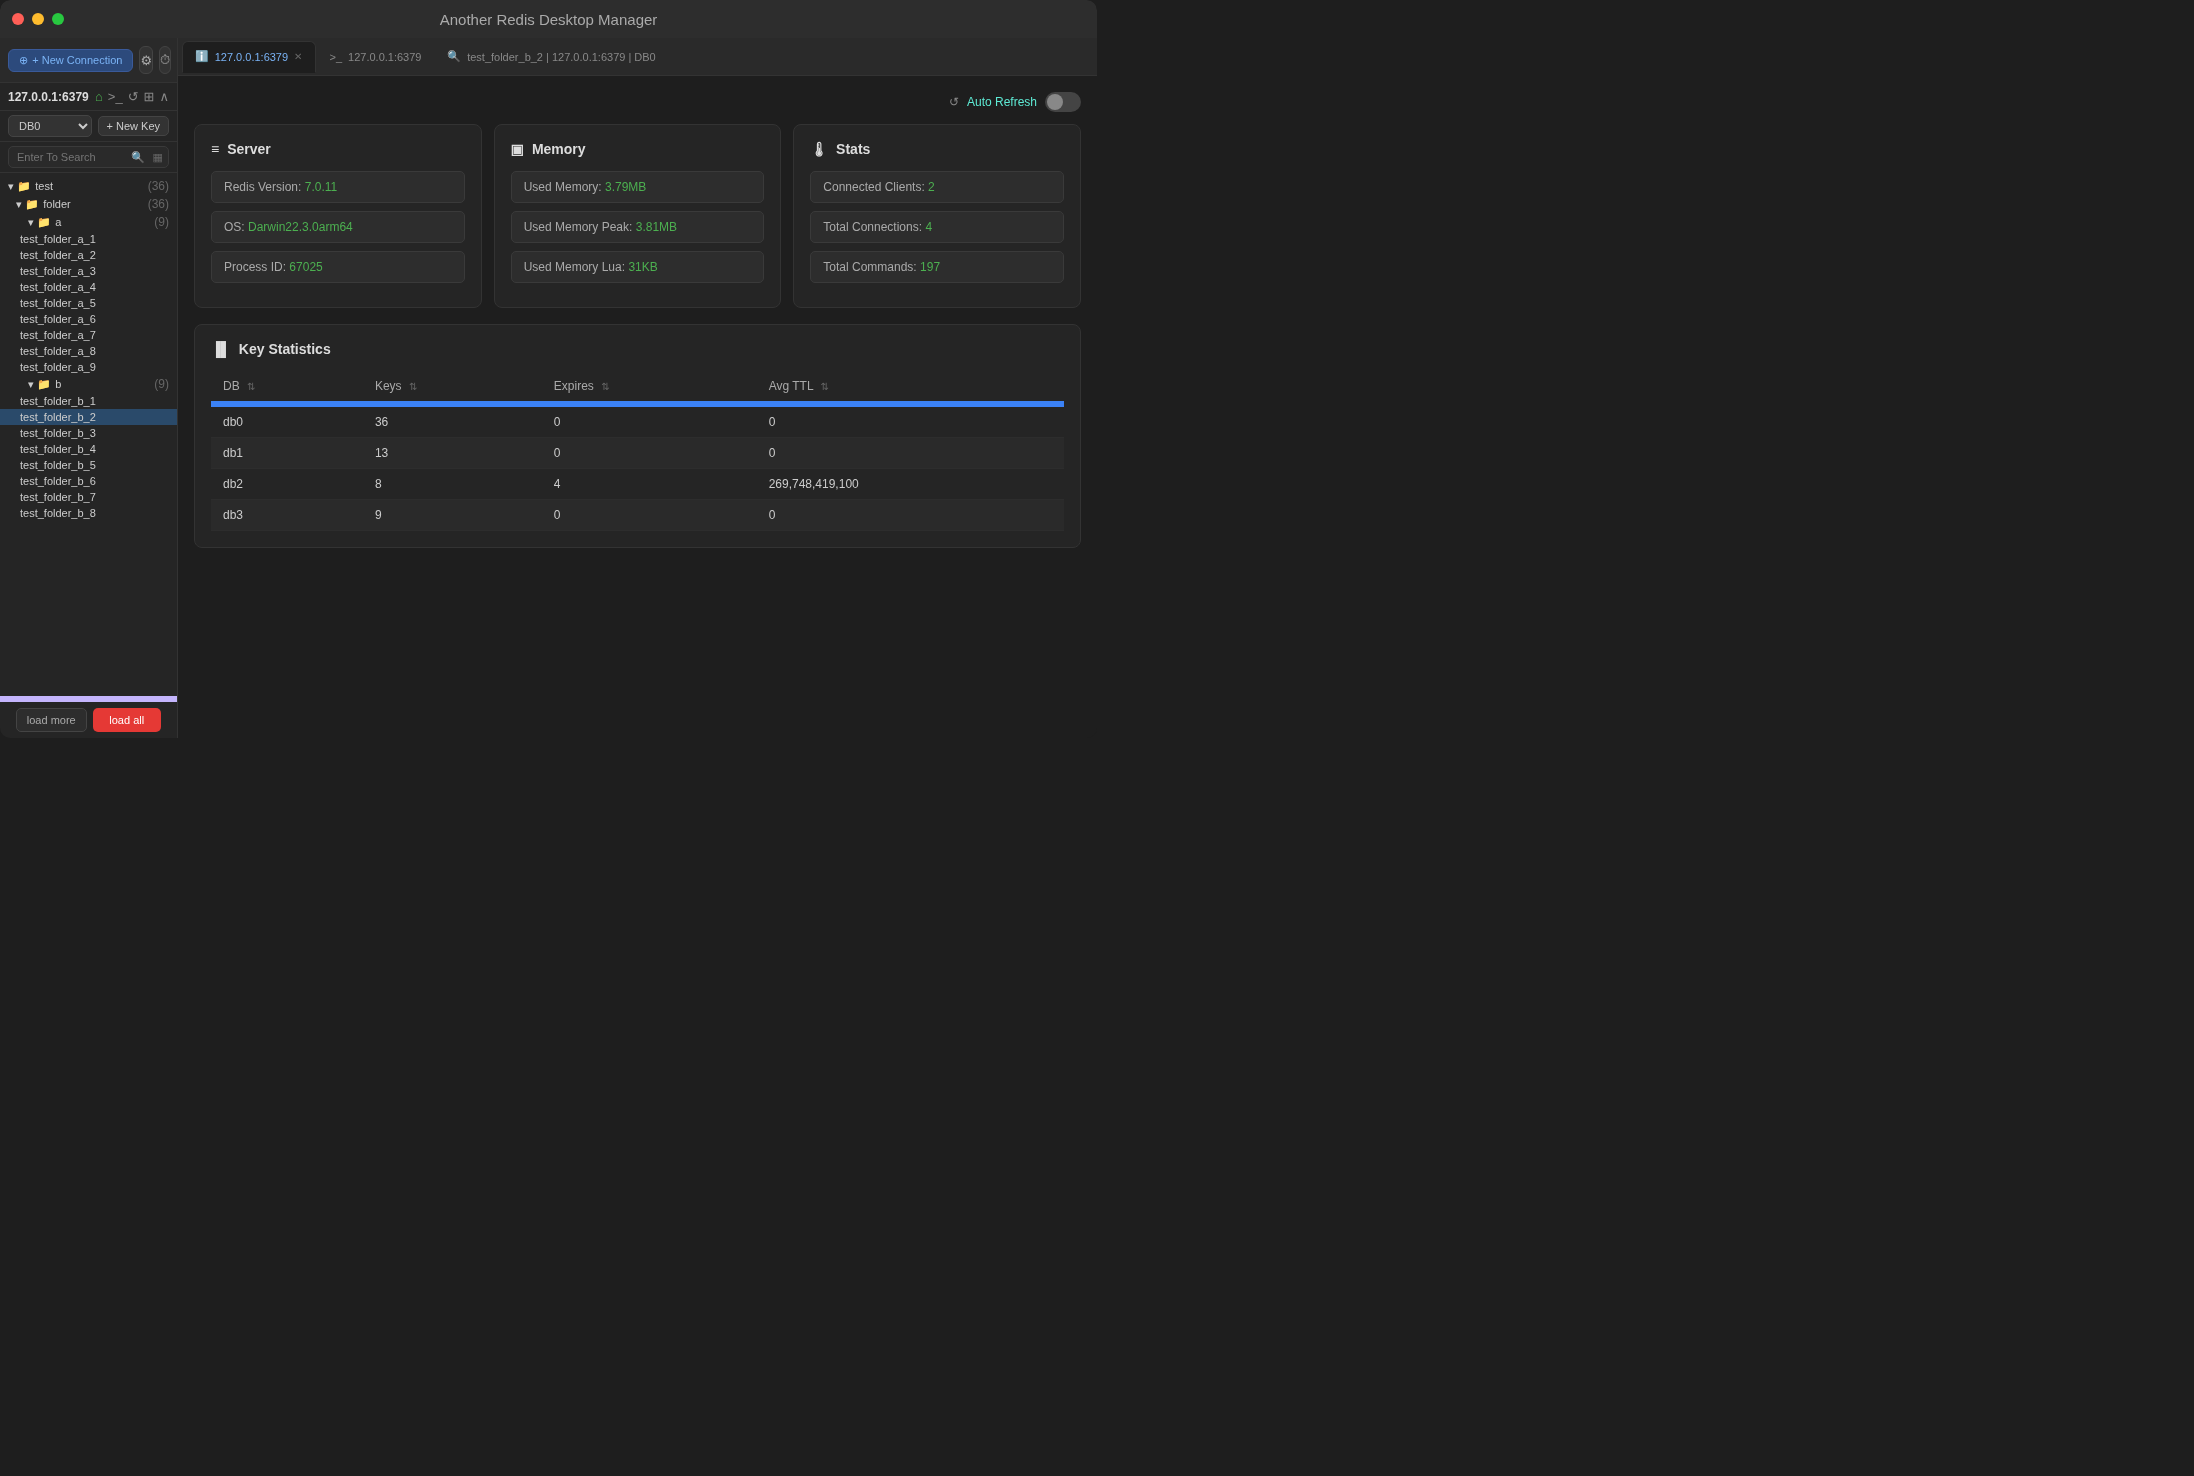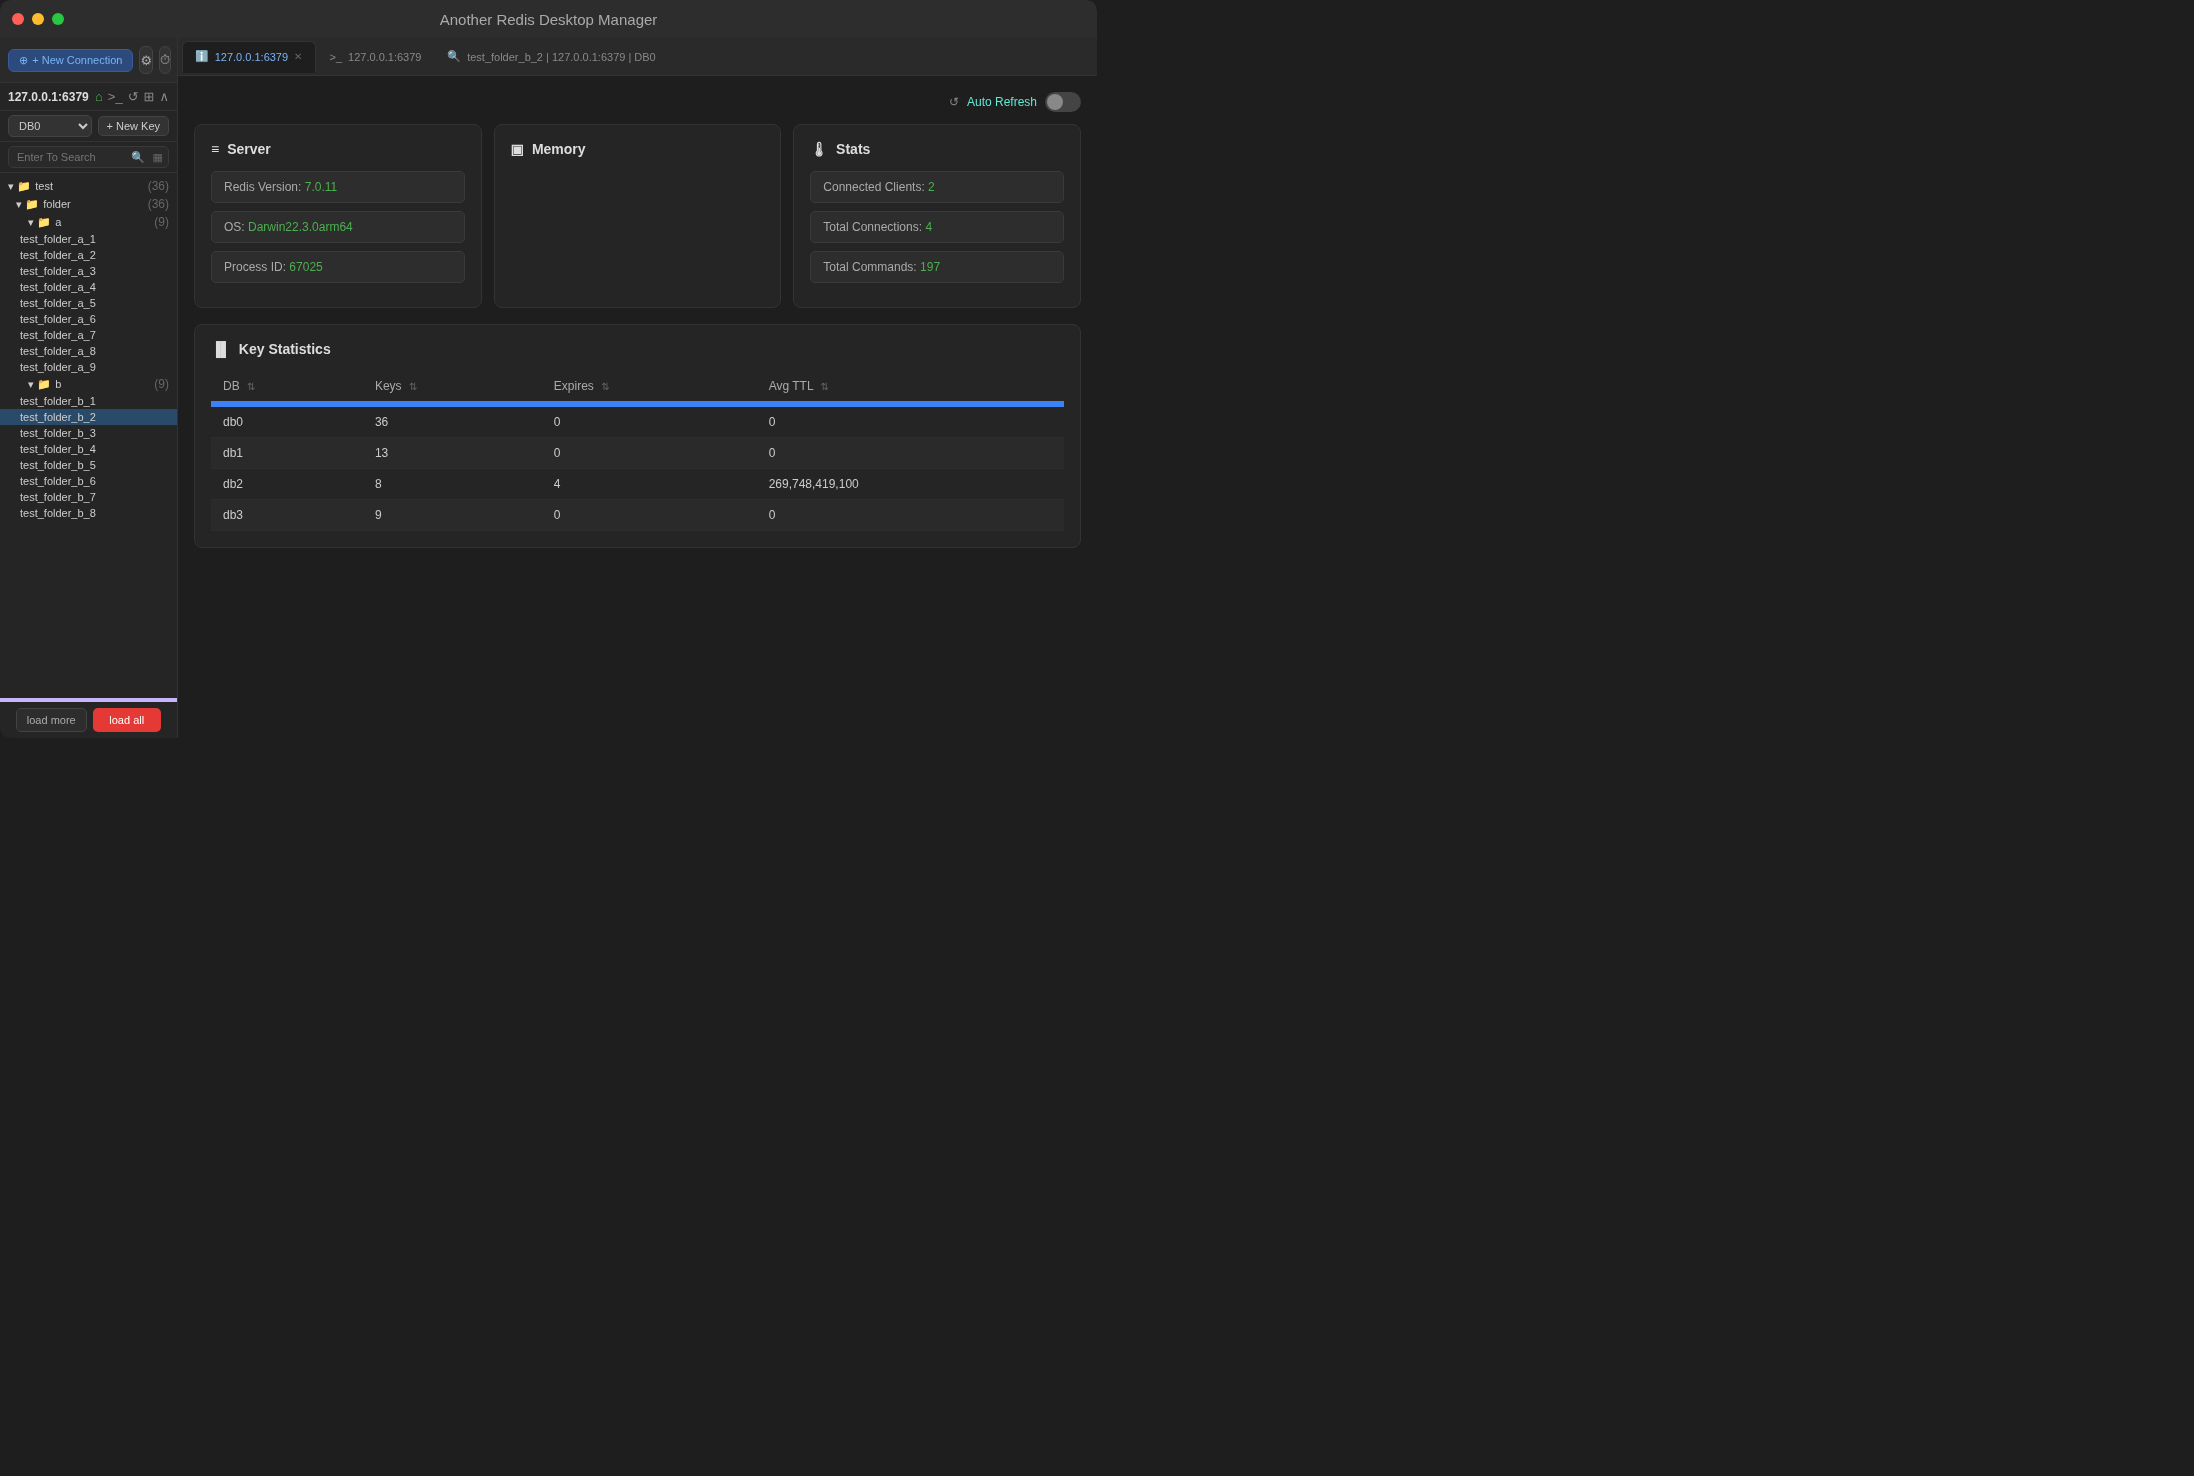--- a/index.html
+++ b/index.html
@@ -209,21 +209,21 @@
     }
     .folder-icon { color: #aaa; font-size: 11px; }
     .indent-1 { padding-left: 16px; }
     .indent-2 { padding-left: 28px; }
     .indent-3 { padding-left: 20px; }
 
     .sidebar-footer {
       padding: 6px 16px;
       display: flex;
       gap: 6px;
-      border-top: 4px solid #c4b5fd;
+      border-top: 6px solid #c4b5fd;
     }
     .btn-load-more {
       flex: 1;
       background: #2d2d2d;
       border: 1px solid #444;
       color: #aaa;
       border-radius: 5px;
       padding: 5px;
       font-size: 11px;
       cursor: pointer;
@@ -605,20 +605,25 @@
               <div class="info-row">OS: <span class="info-value">Darwin22.3.0arm64</span></div>
               <div class="info-row">Process ID: <span class="info-value">67025</span></div>
             </div>
         </div>
 
         <div class="card">
           <div class="card-title">
             <span>▣</span>
             <span>Memory</span>
           </div>
+          <div id="memory-card-rows">
+              <div class="info-row">Used Memory: <span class="info-value">3.79MB</span></div>
+              <div class="info-row">Used Memory Peak: <span class="info-value">3.81MB</span></div>
+              <div class="info-row">Used Memory Lua: <span class="info-value">31KB</span></div>
+            </div>
         </div>
 
         <div class="card">
           <div class="card-title">
             <span>🌡</span>
             <span>Stats</span>
           </div>
           <div id="stats-card-rows">
               <div class="info-row">Connected Clients: <span class="info-value">2</span></div>
               <div class="info-row">Total Connections: <span class="info-value">4</span></div>

